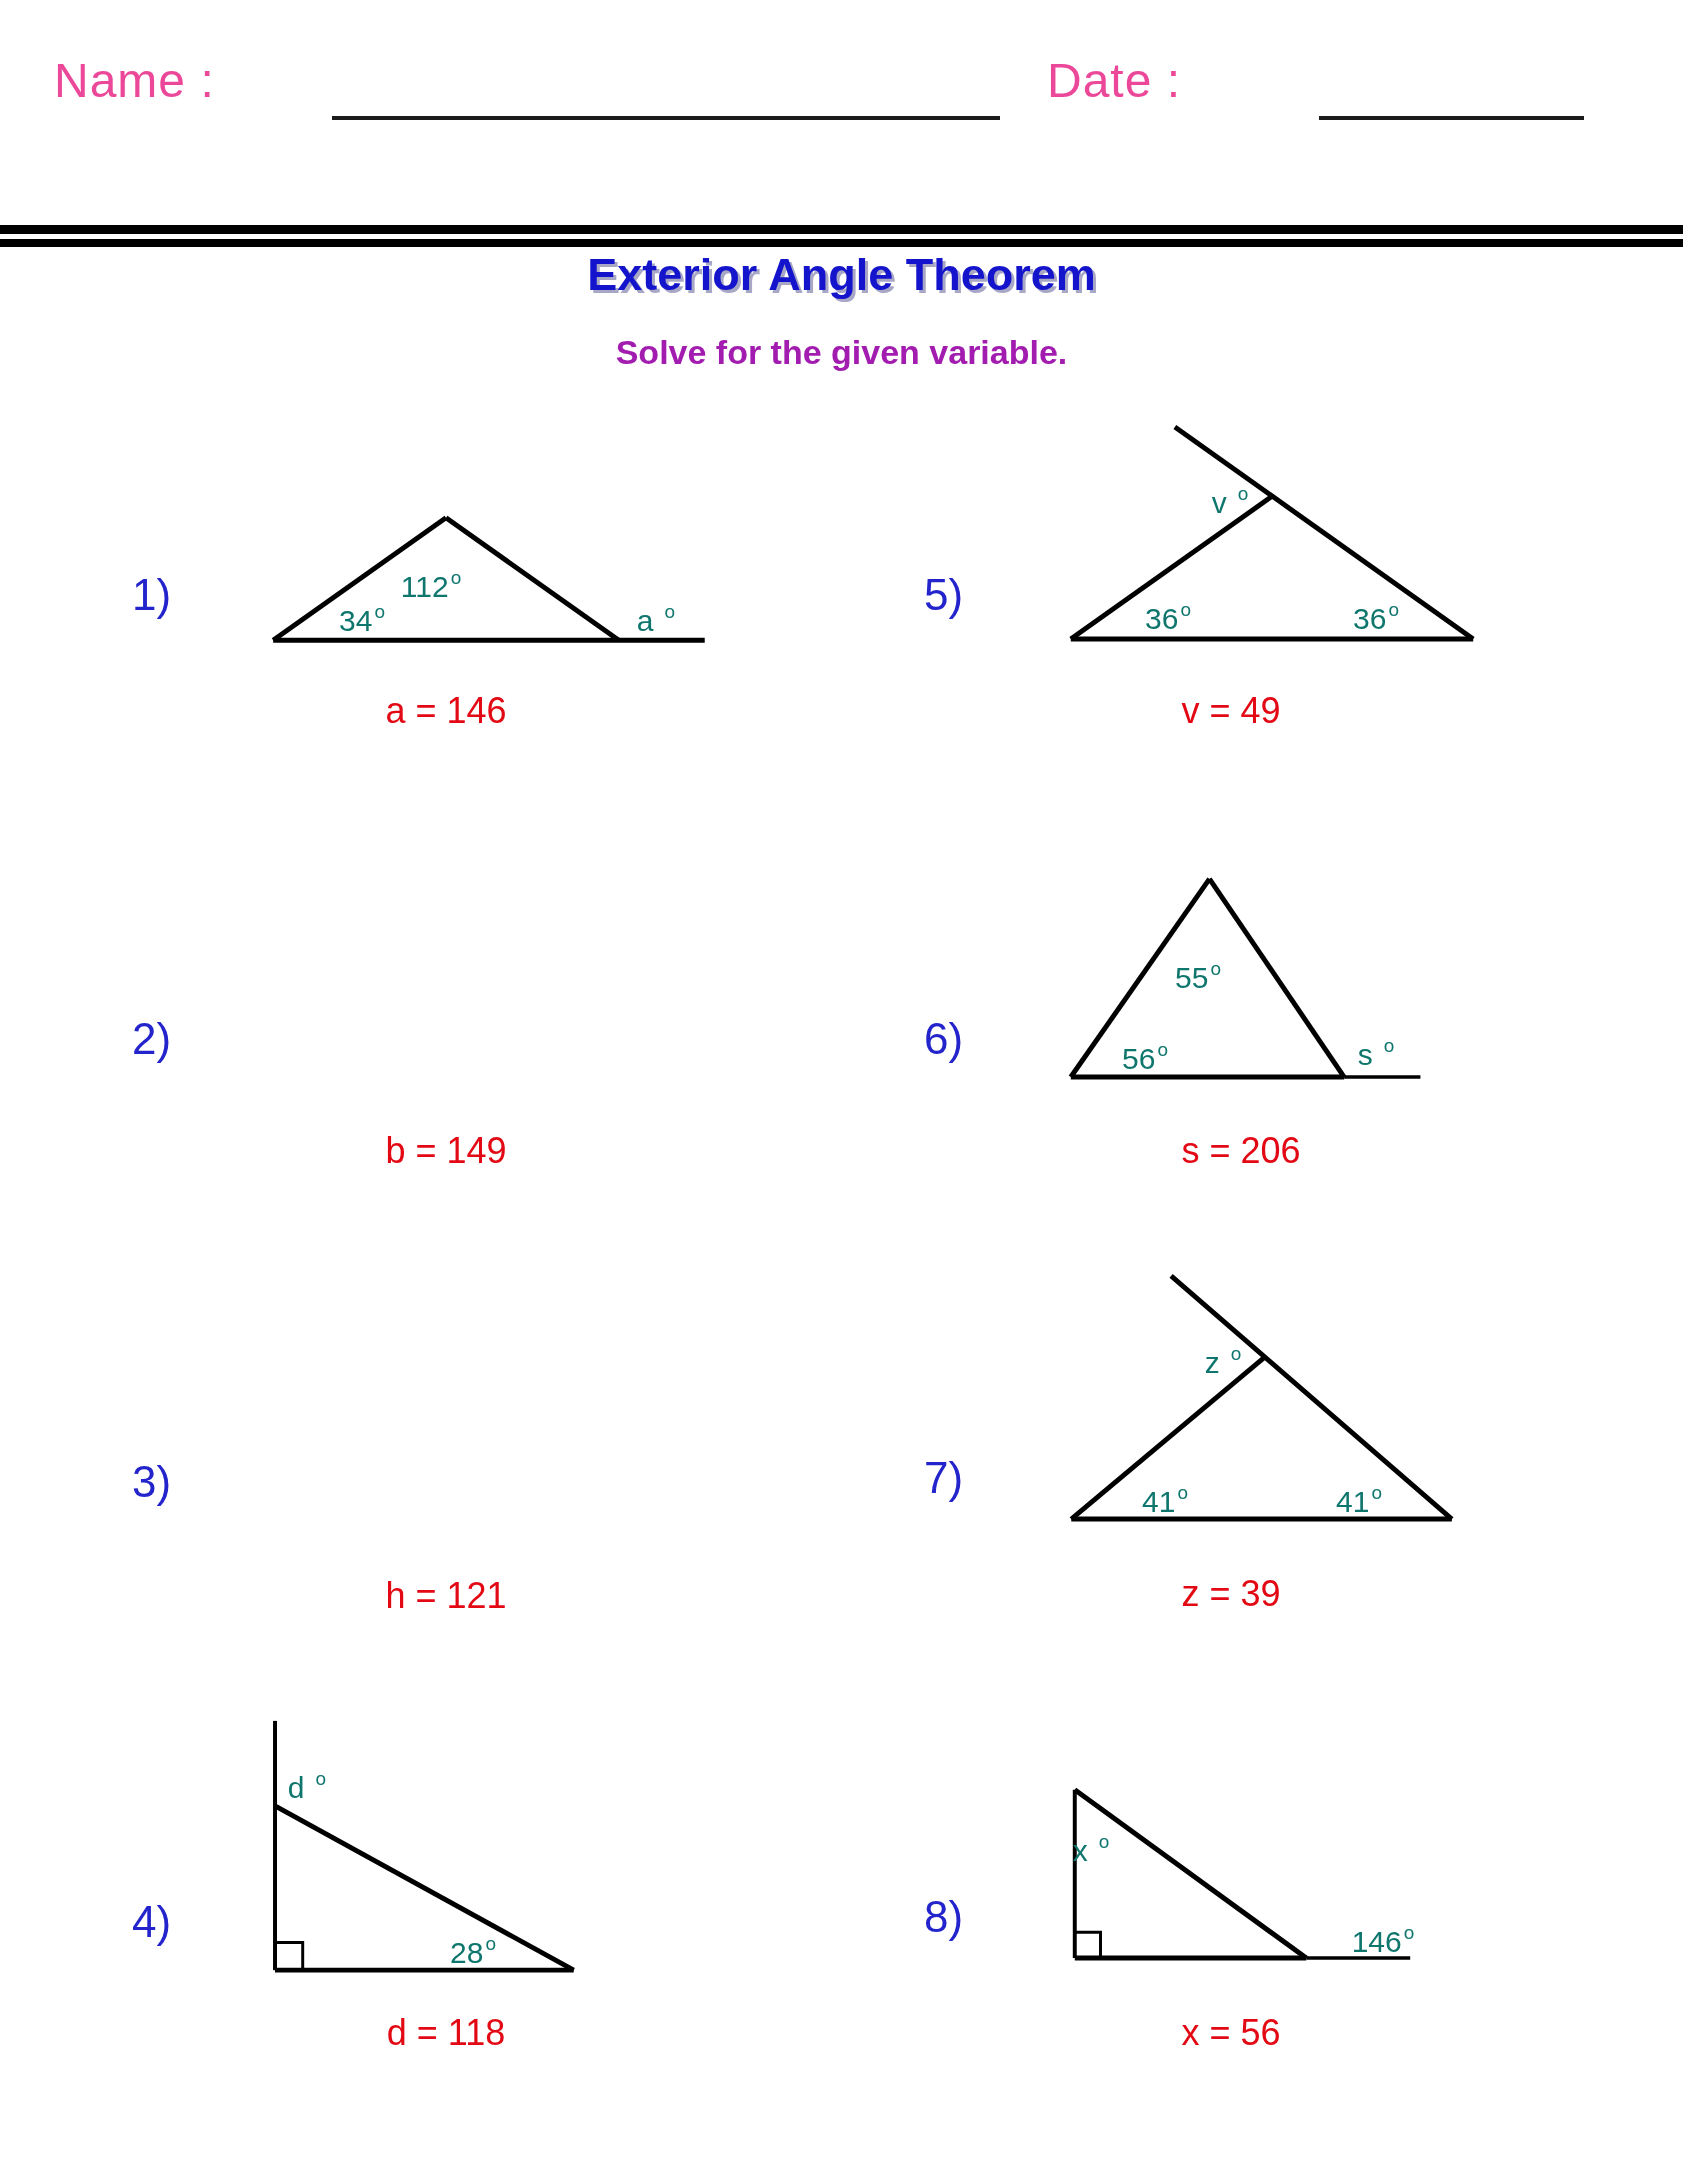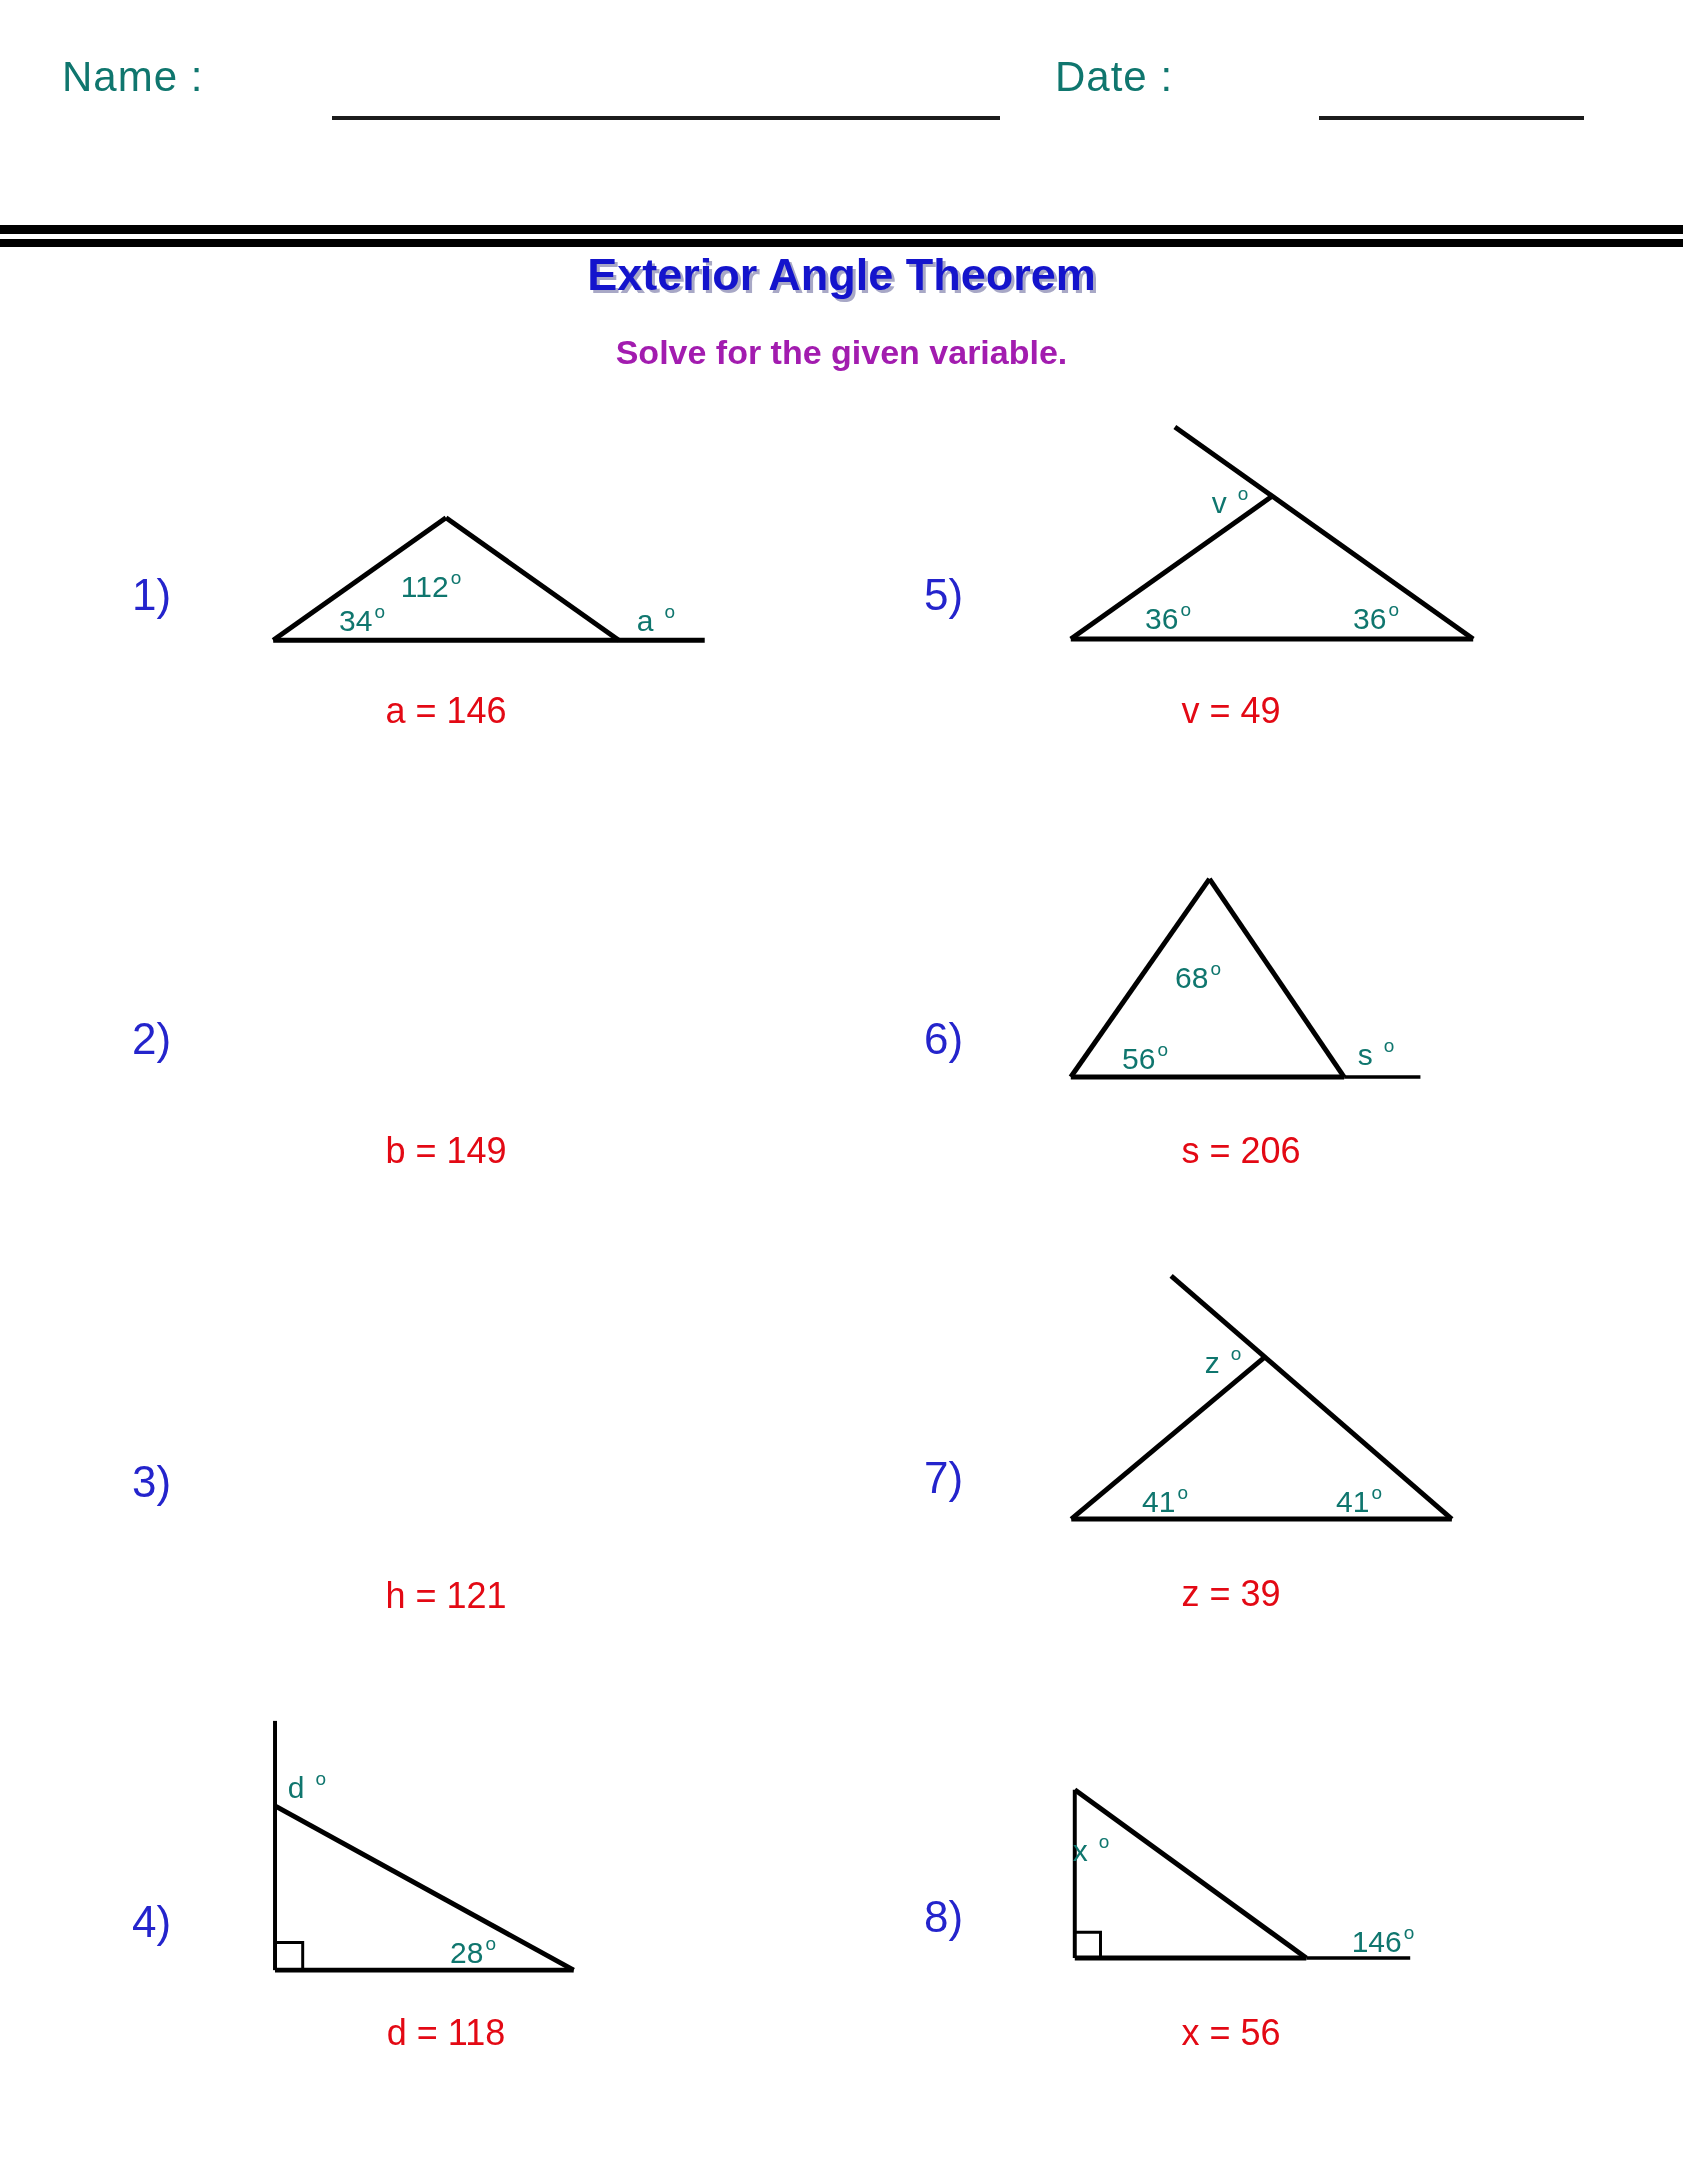--- a/index.html
+++ b/index.html
@@ -2,21 +2,21 @@
 <html style="--title-blue: #1414CC; --number-blue: #2424CC; --answer-red: #E30914; --ink: #000000;"><head>
 <meta charset="utf-8">
 <style>
   html,body{margin:0;padding:0;background:#ffffff;}
   #page{
     position:relative;width:1683px;height:2178px;background:#ffffff;
     font-family:"Liberation Sans","DejaVu Sans",sans-serif;color:#000;
     overflow:hidden;
   }
   
-  .hdr-label{position:absolute;font-size:42px;color:#0f766e;letter-spacing:1px;margin-left:8px;}
+  .hdr-label{position:absolute;font-size:48px;color:#ec4899;letter-spacing:1px;}
   .hdr-line{position:absolute;height:4px;background:#1c1c1c;}
   .rule{position:absolute;left:0;top:225px;width:1683px;height:5px;background:#fff;
         border-top:9px solid #000;border-bottom:8px solid #000;}
   .title{position:absolute;left:0;top:249px;width:1683px;text-align:center;
          font-size:45px;font-weight:700;color:var(--title-blue,#1414CC);
          text-shadow:3px 3px 0 #a8a8c6;}
   .subtitle{position:absolute;left:0;top:333px;width:1683px;text-align:center;
             font-size:34px;font-weight:700;color:#a21caf;}
   
   .pnum{position:absolute;font-size:44px;color:var(--number-blue,#2424CC);}
@@ -91,21 +91,21 @@
   <div class="answer" style="left:1231px;top:690px;">v = 49</div>
 
   <span class="pnum" style="left:924px;top:1014px;">6)</span>
   <div class="fig" style="left:1049px;top:861px;width:416px;height:228px;">
     <svg width="416" height="228" viewBox="0 0 420 230">
       <line x1="162" y1="18" x2="22" y2="218" stroke-width="5"></line>
       <line x1="162" y1="18" x2="298" y2="218" stroke-width="5"></line>
       <line x1="22" y1="218" x2="298" y2="218" stroke-width="5"></line>
       <line x1="298" y1="218" x2="375" y2="218" stroke-width="3.5"></line>
     </svg>
-    <span class="alabel" style="left:149px;top:117px;"><span>68</span><span class="deg">o</span></span>
+    <span class="alabel" style="left:149px;top:117px;"><span>55</span><span class="deg">o</span></span>
     <span class="alabel" style="left:96px;top:198px;"><span>56</span><span class="deg">o</span></span>
     <span class="alabel" style="left:327px;top:194px;"><span>s</span><span class="deg gap">o</span></span>
   </div>
   <div class="answer" style="left:1241px;top:1130px;">s = 206</div>
 
   <span class="pnum" style="left:924px;top:1453px;">7)</span>
   <div class="fig" style="left:1049px;top:1265px;width:436px;height:259px;">
     <svg width="436" height="259" viewBox="0 0 440 262">
       <line x1="123" y1="11" x2="407" y2="257" stroke-width="5"></line>
       <line x1="218" y1="93" x2="22" y2="257" stroke-width="5"></line>

